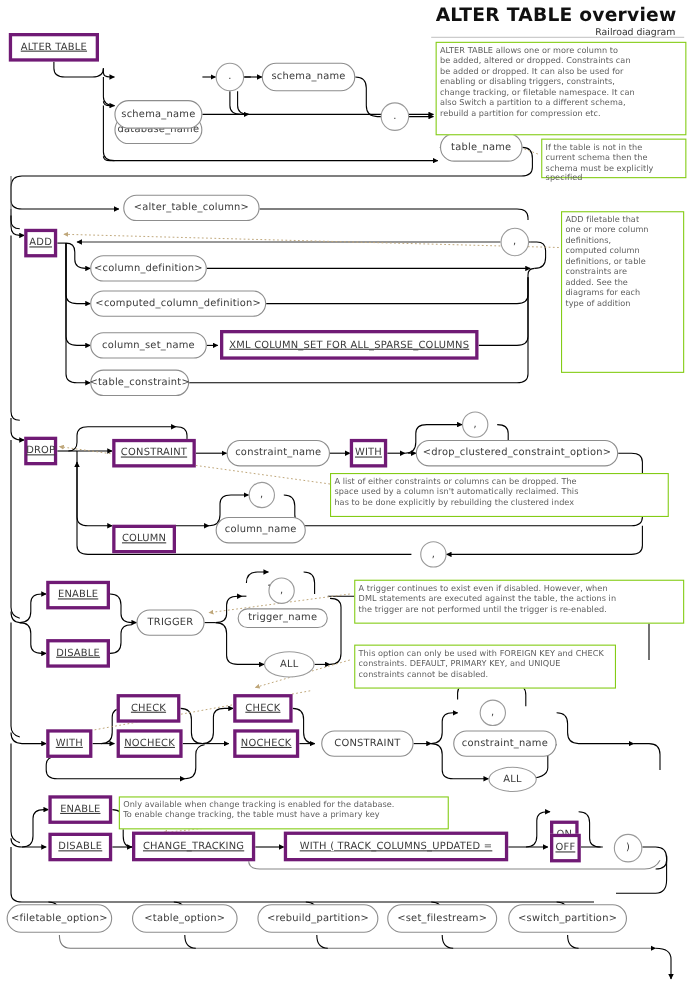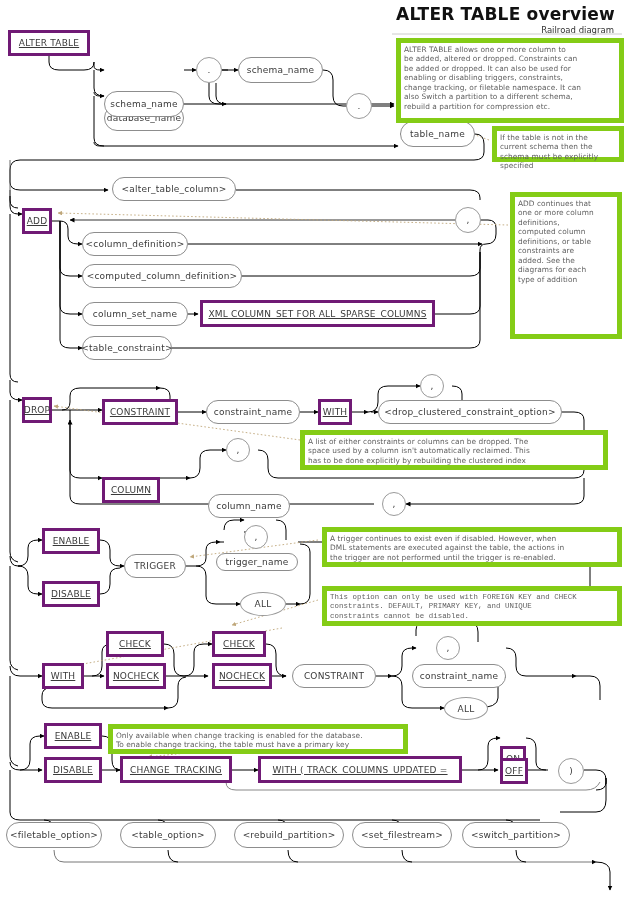--- a/index.html
+++ b/index.html
@@ -13,21 +13,21 @@
              font-family:"DejaVu Sans","Liberation Sans",sans-serif;}
   .hdr-sub{position:absolute;right:13px;top:25px;font-size:8.5px;color:#333;text-align:right;}
 
   
   .node{position:absolute;box-sizing:border-box;display:flex;align-items:center;
         justify-content:center;background:#fff;font-size:9px;color:#3a3a3a;
         white-space:nowrap;letter-spacing:.2px;}
   .term{border:3px solid #701a75;border-radius:0;text-decoration:underline;}
   .nonterm{border:1px solid #8d8d8d;border-radius:14px;}
   .circ{border:1px solid #9a9a9a;border-radius:50%;background:#fff;font-size:9px;}
-  .note{position:absolute;box-sizing:border-box;border:5px solid #84cc16;background:#fff;
+  .note{position:absolute;box-sizing:border-box;border:1px solid #84cc16;background:#fff;
         font-size:7.4px;line-height:1.28;color:#5f5f5f;padding:2px 3px 1px 3px;
         letter-spacing:.05px;}
   .note span{display:block;}
 </style>
 </head>
 <body>
 
 <div id="root">
 
   <div class="hdr-title">ALTER TABLE overview</div>
@@ -263,21 +263,21 @@
   <div class="node nonterm" style="left:206px;top:400px;width:94px;height:24px;">constraint_name</div>
 
   <div class="node term" style="left:318px;top:399px;width:34px;height:26px;">WITH</div>
 
   <div class="node nonterm" style="left:378px;top:400px;width:184px;height:24px;">&lt;drop_clustered_constraint_option&gt;</div>
 
   <div class="node circ" style="left:420px;top:374px;width:24px;height:24px;">,</div>
 
   <div class="node term" style="left:102px;top:465px;width:58px;height:26px;margin-top:12px;">COLUMN</div>
 
-  <div class="node nonterm" style="left:196px;top:494px;width:82px;height:24px;margin-left:12px;">column_name</div>
+  <div class="node nonterm" style="left:196px;top:470px;width:82px;height:24px;">column_name</div>
 
   <div class="node circ" style="left:226px;top:438px;width:24px;height:24px;">,</div>
 
   <div class="node circ" style="left:382px;top:492px;width:24px;height:24px;">,</div>
 
   <div class="node term" style="left:42px;top:528px;width:58px;height:26px;">ENABLE</div>
 
   <div class="node term" style="left:42px;top:581px;width:58px;height:26px;">DISABLE</div>
 
   <div class="node nonterm" style="left:124px;top:554px;width:62px;height:24px;">TRIGGER</div>
@@ -341,21 +341,21 @@
     </div>
 
   <div class="note" style="left:492px;top:126px;width:132px;height:36px;">
       <span>If the table is not in the</span>
       <span>current  schema then the</span>
       <span>schema must be explicitly</span>
       <span>specified</span>
     </div>
 
   <div class="note" style="left:510px;top:192px;width:112px;height:147px;">
-      <span>ADD continues that</span>
+      <span>ADD filetable that</span>
       <span>one or more column</span>
       <span>definitions,</span>
       <span>computed column</span>
       <span>definitions, or table</span>
       <span>constraints are</span>
       <span>added. See the</span>
       <span>diagrams for each</span>
       <span>type of addition</span>
     </div>
 
@@ -364,21 +364,21 @@
       <span>space used by a column isn't automatically reclaimed. This</span>
       <span>has to be done explicitly by rebuilding the clustered index</span>
     </div>
 
   <div class="note" style="left:322px;top:527px;width:300px;height:40px;">
       <span>A trigger continues to exist even if  disabled. However, when</span>
       <span>DML statements are executed against the table, the actions in</span>
       <span>the trigger are not performed until the trigger is re-enabled.</span>
     </div>
 
-  <div class="note" style="left:322px;top:586px;width:300px;height:40px;font-family:Liberation Mono, monospace;">
+  <div class="note" style="left:322px;top:586px;width:238px;height:40px;">
       <span>This option can only be used with FOREIGN KEY and CHECK</span>
       <span>constraints. DEFAULT, PRIMARY KEY, and UNIQUE</span>
       <span>constraints cannot be disabled.</span>
     </div>
 
   <div class="note" style="left:108px;top:724px;width:300px;height:30px;">
       <span>Only available when change tracking is enabled for the database.</span>
       <span>To enable change tracking, the table must have a primary key</span>
     </div>
 

